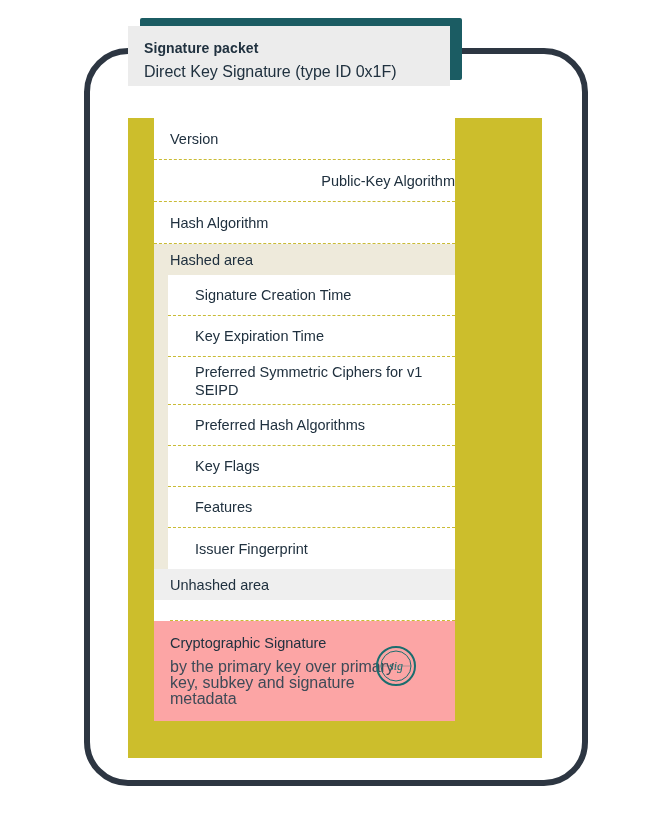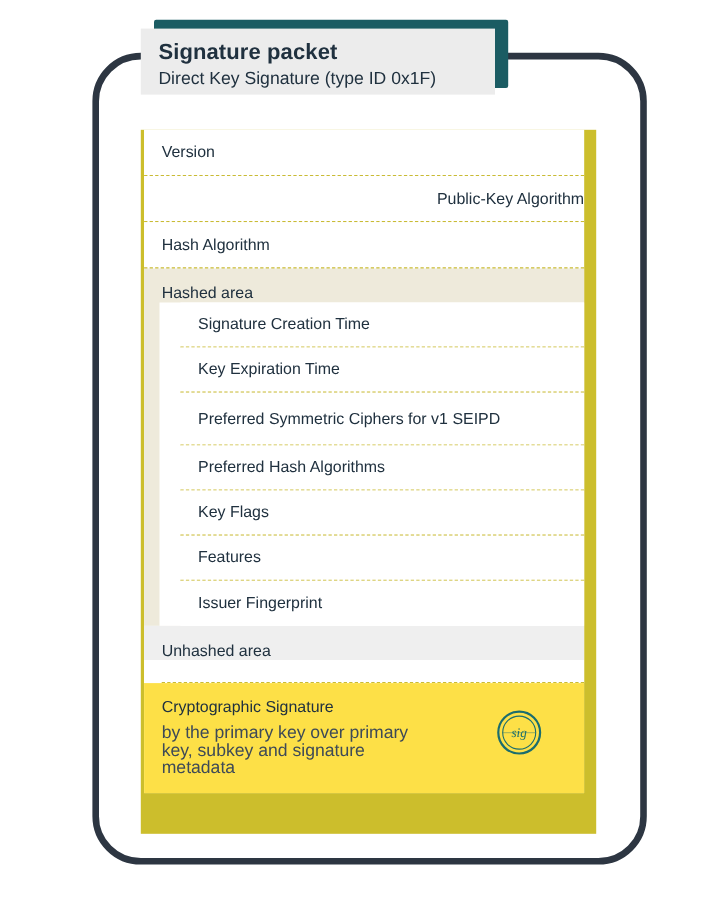--- a/index.html
+++ b/index.html
@@ -42,21 +42,21 @@
     position: absolute;
     left: 128px;
     top: 26px;
     width: 322px;
     height: 60px;
     background: #ececec;
     padding: 10px 16px 0 16px;
     box-sizing: border-box;
   }
   .header-title {
-    font-size: 20px;
+    font-size: 14px;
     font-weight: bold;
     color: #20313f;
     line-height: 24px;
     letter-spacing: 0.1px;
   }
   .header-sub {
     font-size: 16px;
     color: #20313f;
     line-height: 22px;
     margin-top: 1px;
@@ -68,23 +68,23 @@
     left: 128px;
     top: 118px;
     width: 414px;
     height: 640px;
     background: #ccbe2c;
   }
 
   
   .fields {
     position: absolute;
-    left: 131px;
+    left: 154px;
     top: 118px;
-    width: 400px;
+    width: 301px;
     background: #ffffff;
   }
 
   .row {
     position: relative;
     box-sizing: border-box;
     padding: 0 0 0 16px;
     display: flex;
     align-items: center;
     background: #ffffff;
@@ -96,57 +96,57 @@
   }
   .dashed {
     border-bottom: 1.5px dashed #c9bb35;
   }
 
   
   .section-head {
     background: #efefef;
     height: 31px;
     display: flex;
-    align-items: flex-end;
+    align-items: center;
     padding-left: 16px;
     box-sizing: border-box;
   }
   .section-head.hashed { background: #eeeadb; }
   .section-head-label {
     font-size: 14.5px;
     color: #20313f;
   }
 
   
   .hashed-area {
     background: #eeeadb;
     padding-left: 0;
   }
   .hashed-rows {
     margin-left: 14px;
     background: #ffffff;
   }
-  .hashed-rows .row { padding-left: 16px; margin-left: 19px; }
+  .hashed-rows .row { padding-left: 27px; }
 
   .unhashed-area {
     background: #ffffff;
   }
   .unhashed-pad {
     height: 20px;
     background: #ffffff;
     border-bottom: 1.5px dashed #c9bb35;
     margin-left: 16px;
     margin-right: 0;
   }
 
   
   .sig-block {
     position: relative;
     padding: 12px 16px 14px 16px;
-    background: #fde047;
+    background: #fca5a5;
   }
   .sig-title {
     font-size: 14.5px;
     color: #20313f;
     line-height: 20px;
     margin-bottom: 6px;
   }
   .sig-desc {
     font-size: 16px;
     color: #3e4a57;

